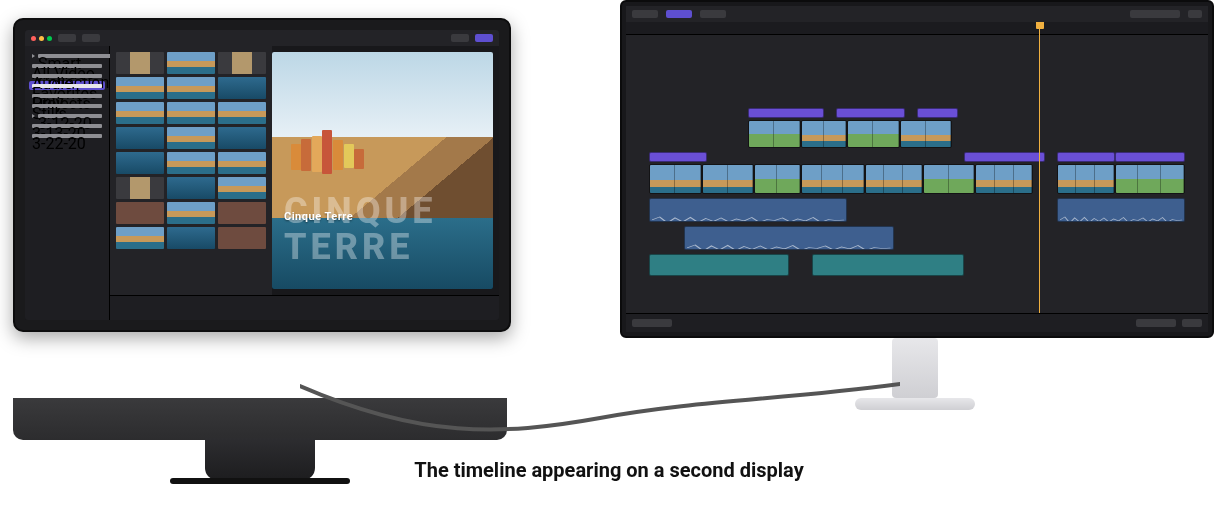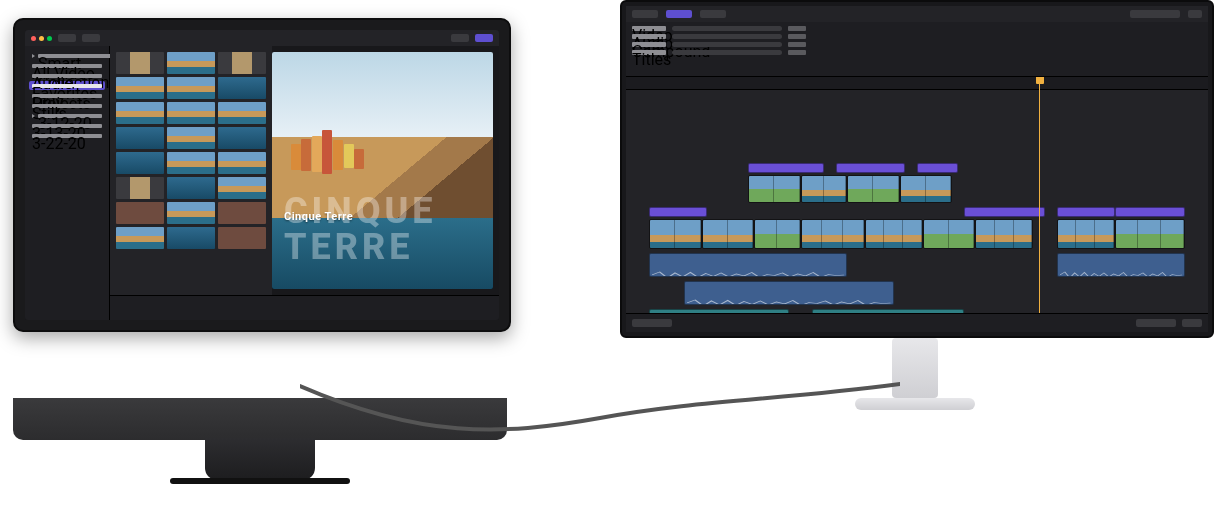--- a/index.html
+++ b/index.html
@@ -193,42 +193,20 @@
     <div class="xdr-bezel">
       <div class="screen2">
         <div class="tl-top">
           <div class="tab" style="width:26px"></div>
           <div class="tab sel" style="width:26px"></div>
           <div class="tab" style="width:26px"></div>
           <div class="spacer"></div>
           <div class="tab" style="width:50px"></div>
           <div class="tab" style="width:14px"></div>
         </div>
-        <div class="tl-inspector">
-          <div class="irow">
-              <span class="ilabel">Video</span>
-              <span class="islider"></span>
-              <span class="ival"></span>
-            </div>
-          <div class="irow">
-              <span class="ilabel">Audio</span>
-              <span class="islider"></span>
-              <span class="ival"></span>
-            </div>
-          <div class="irow">
-              <span class="ilabel">Compound</span>
-              <span class="islider"></span>
-              <span class="ival"></span>
-            </div>
-          <div class="irow">
-              <span class="ilabel">Titles</span>
-              <span class="islider"></span>
-              <span class="ival"></span>
-            </div>
-        </div>
         <div class="tl-zone" id="tlzone">
           <div class="ruler"></div>
 
         <div class="track" style="top: 86px; height: 10px;">
               <div class="clip ctitle" style="left: 21%; width: 13%;"></div>
               <div class="clip ctitle" style="left: 36%; width: 12%;"></div>
               <div class="clip ctitle" style="left: 50%; width: 7%;"></div>
             </div>
             <div class="track" style="top: 98px; height: 28px;">
               <div class="clip video grass" style="left: 21%; width: 9%;">
@@ -361,13 +339,14 @@
     <div class="xdr-stand-pole"></div>
     <div class="xdr-stand-base"></div>
   </div>
 
   <div class="cable">
     <svg viewBox="0 0 600 60">
         <path d="M0,8 C120,60 200,58 300,40 C400,22 480,22 600,6" stroke="#555" stroke-width="4" fill="none" stroke-linecap="round"></path>
       </svg>
   </div>
 
+  <div class="caption">The timeline appearing on a second display</div>
 </div>
 
 </body></html>

